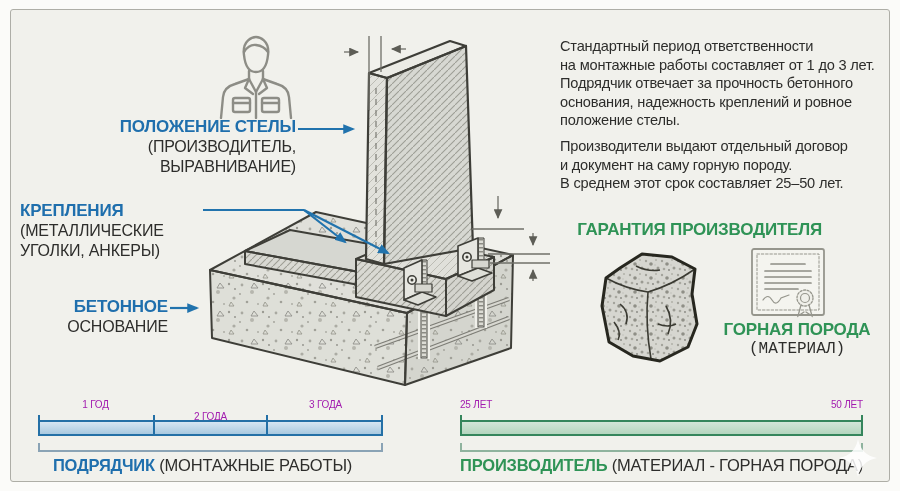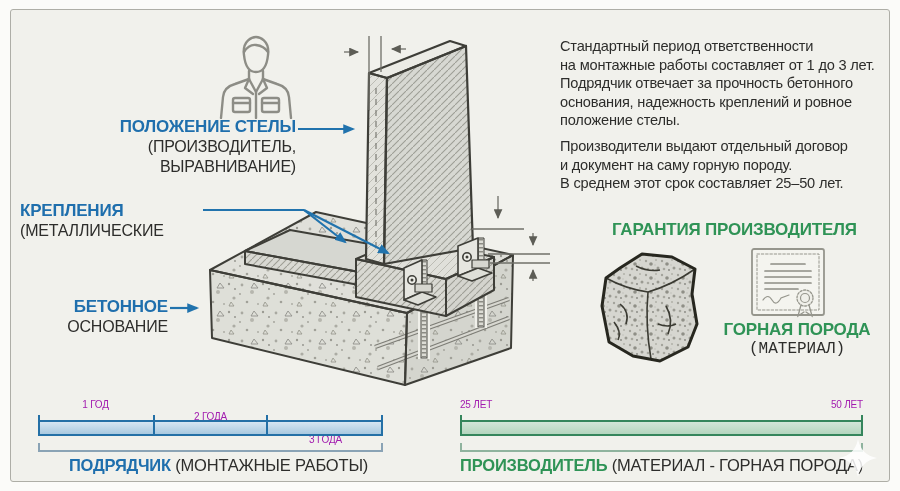--- a/index.html
+++ b/index.html
@@ -225,58 +225,59 @@
 
   <div class="abs callout" style="left:40px;top:117px;width:256px;text-align:right;">
     <div class="t">ПОЛОЖЕНИЕ СТЕЛЫ</div>
     <div class="s">(ПРОИЗВОДИТЕЛЬ,</div>
     <div class="s">ВЫРАВНИВАНИЕ)</div>
   </div>
 
   <div class="abs callout" style="left:20px;top:201px;width:178px;">
     <div class="t">КРЕПЛЕНИЯ</div>
     <div class="s">(МЕТАЛЛИЧЕСКИЕ</div>
+    <div class="s">УГОЛКИ, АНКЕРЫ)</div>
   </div>
 
   <div class="abs callout" style="left:20px;top:297px;width:148px;text-align:right;">
     <div class="t">БЕТОННОЕ</div>
     <div class="s">ОСНОВАНИЕ</div>
   </div>
 
   <div class="abs para" style="left:560px;top:37px;width:325px;">
     <div>Стандартный период ответственности</div>
     <div>на монтажные работы составляет от 1 до 3 лет.</div>
     <div>Подрядчик отвечает за прочность бетонного</div>
     <div>основания, надежность креплений и ровное</div>
     <div>положение стелы.</div>
     <div class="gap"></div>
     <div>Производители выдают отдельный договор</div>
     <div>и документ на саму горную породу.</div>
     <div>В среднем этот срок составляет 25–50 лет.</div>
   </div>
 
-  <div class="abs heading green" style="left:612px;top:220px;width:250px;text-align:left;">ГАРАНТИЯ ПРОИЗВОДИТЕЛЯ</div>
+  <div class="abs heading green" style="left:572px;top:220px;width:250px;text-align:right;">ГАРАНТИЯ ПРОИЗВОДИТЕЛЯ</div>
 
   <div class="abs" style="left:713px;top:320px;width:168px;text-align:center;">
     <div class="heading green">ГОРНАЯ ПОРОДА</div>
     <div style="font-size:16px;font-family:Liberation Mono, monospace;">(МАТЕРИАЛ)</div>
   </div>
 
   <div>
     <span class="ticklabel" style="left:38px;top:399px;width:115px;text-align:center;">1 ГОД</span>
     <span class="ticklabel" style="left:153px;top:399px;width:115px;text-align:center;margin-top:12px;">2 ГОДА</span>
-    <span class="ticklabel" style="left:268px;top:399px;width:115px;text-align:center;margin-top:35px;">3 ГОДА</span>
+    <span class="ticklabel" style="left:268px;top:399px;width:115px;text-align:center;">3 ГОДА</span>
     <div class="bar bar-blue" style="left:38px;top:420px;width:341px;">
       <div class="stub bl" style="left:-2px;"></div>
       <div class="sep" style="left:33.1%;"></div>
       <div class="sep" style="left:66.4%;"></div>
       <div class="stub bl" style="right:-2px;"></div>
     </div>
     <div class="bracket bl" style="left:38px;top:443px;width:341px;"></div>
-    <div class="caption" style="left:46px;top:456px;width:345px;">
+    <div class="caption" style="left:30px;top:456px;width:345px;">
       <span class="b blue">ПОДРЯДЧИК</span><span> (МОНТАЖНЫЕ РАБОТЫ)</span>
     </div>
   </div>
 
   <div>
     <span class="ticklabel" style="left:460px;top:399px;">25 ЛЕТ</span>
     <span class="ticklabel" style="left:763px;top:399px;width:100px;text-align:right;">50 ЛЕТ</span>
     <div class="bar bar-green" style="left:460px;top:420px;width:399px;">
       <div class="stub gr" style="left:-2px;"></div>
       <div class="stub gr" style="right:-2px;"></div>

